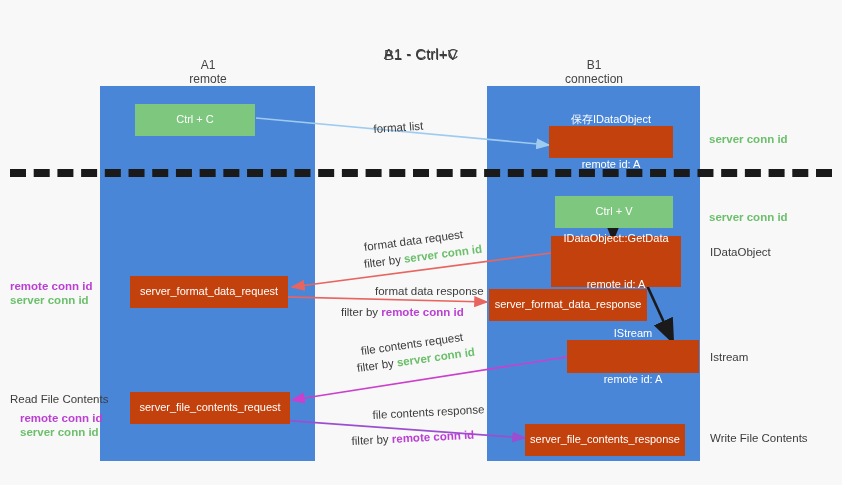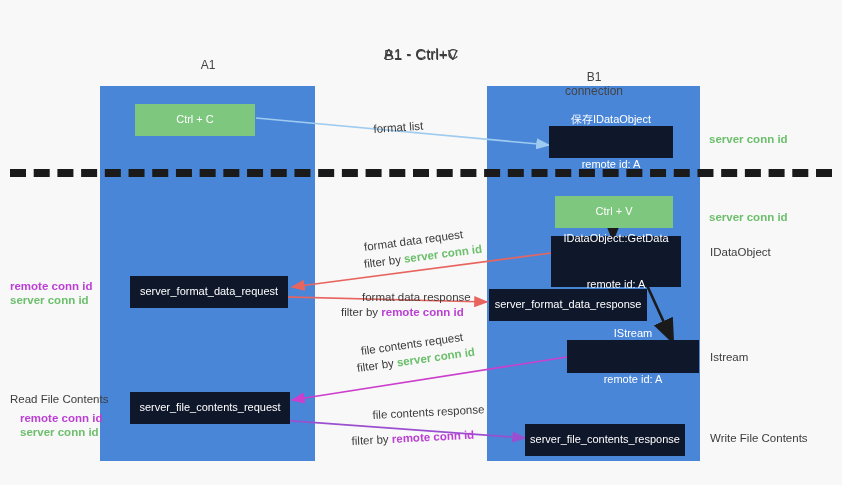--- a/index.html
+++ b/index.html
@@ -76,21 +76,21 @@
     justify-content: center;
     color: #ffffff;
     font-size: 11px;
     line-height: 13.5px;
     text-align: center;
     box-sizing: border-box;
     padding: 16px 4px;
     white-space: nowrap;
   }
   .box.green { background: #7ec77e; }
-  .box.orange { background: #0f172a; gap: 32px; }
+  .box.orange { background: #c2410c; gap: 32px; }
   .box .ln { display: block; }
 
   
   .lab {
     position: absolute;
     font-size: 11.5px;
     line-height: 14px;
     color: #3c3c3c;
     white-space: nowrap;
   }
@@ -117,22 +117,23 @@
 <div id="stage">
 
   <div class="title title-l1">A1 - Ctrl+C</div>
   <div class="title title-l2">B1 - Ctrl+V</div>
 
   <div class="lane" id="lane-a1"></div>
   <div class="lane" id="lane-b1"></div>
 
   <div class="col-head" style="left:128px; top:58px;">
     <span class="l1">A1</span>
-  </div>
-  <div class="col-head" style="left:514px; top:58px;margin-top:12px;">
+    <span class="l2">remote</span>
+  </div>
+  <div class="col-head" style="left:514px; top:58px;">
     <span class="l1">B1</span>
     <span class="l2">connection</span>
   </div>
 
   <svg class="overlay" viewBox="0 0 842 485">
     <defs>
       <marker id="ah-blue" markerWidth="9" markerHeight="7" refX="8" refY="3.5" orient="auto">
         <polygon points="0 0, 9 3.5, 0 7" fill="#9ecbf0"></polygon>
       </marker>
       <marker id="ah-red" markerWidth="9" markerHeight="7" refX="8" refY="3.5" orient="auto">
@@ -203,21 +204,21 @@
 
   <div class="box orange" style="left:130px; top:392px; width:160px; height:27px;">
     <span class="ln">server_file_contents_request</span>
   </div>
 
   <div class="lab rot" style="left:374px; top:122px; transform: rotate(-4deg);">format list</div>
 
   <div class="lab rot" style="left:365px; top:240px; transform: rotate(-7.5deg);">format data request</div>
   <div class="lab rot mixed" style="left:365px; top:257px; transform: rotate(-7.5deg);"><span class="k">filter by </span><span class="g">server conn id</span></div>
 
-  <div class="lab" style="left:362px; top:284px;margin-top:6px;">format data response</div>
+  <div class="lab" style="left:375px; top:284px;">format data response</div>
   <div class="lab mixed" style="left:341px; top:305px;"><span class="k">filter by </span><span class="p">remote conn id</span></div>
 
   <div class="lab rot" style="left:362px; top:344px; transform: rotate(-8deg);">file contents request</div>
   <div class="lab rot mixed" style="left:358px; top:361px; transform: rotate(-8deg);"><span class="k">filter by </span><span class="g">server conn id</span></div>
 
   <div class="lab rot" style="left:373px; top:408px; transform: rotate(-3deg);">file contents response</div>
   <div class="lab rot mixed" style="left:352px; top:434px; transform: rotate(-3deg);"><span class="k">filter by </span><span class="p">remote conn id</span></div>
 
   <div class="lab green" style="left:709px; top:132px;">server conn id</div>
   <div class="lab green" style="left:709px; top:210px;">server conn id</div>

